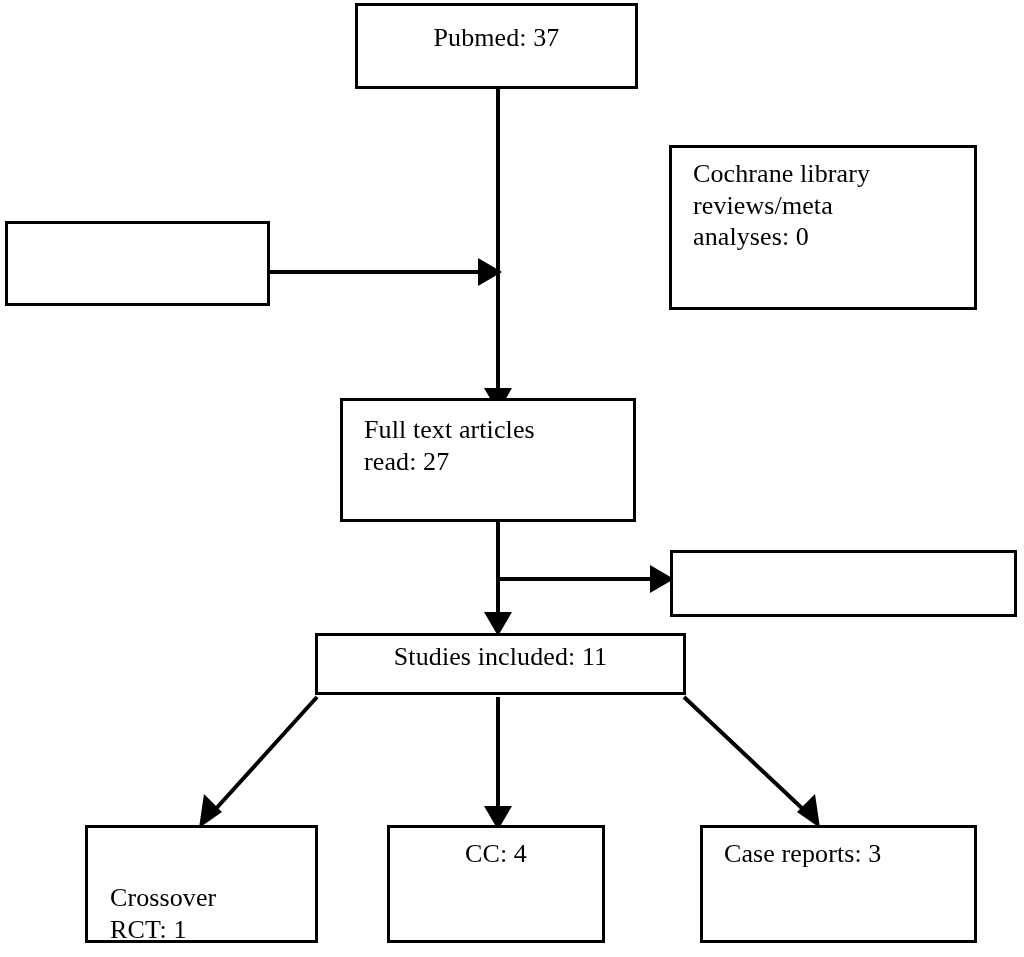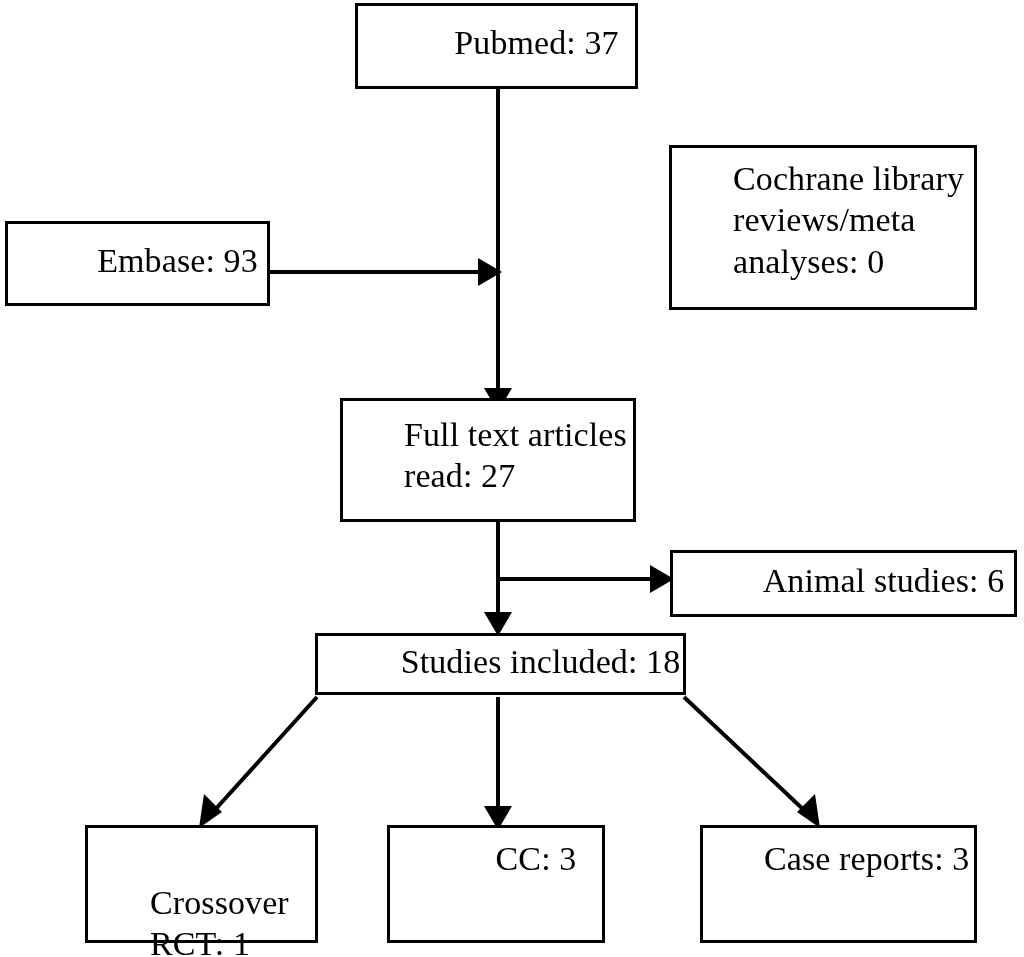--- a/index.html
+++ b/index.html
@@ -30,26 +30,25 @@
   }
   .node-box {
     position: absolute;
     box-sizing: border-box;
     border: 3px solid #000000;
     background: #ffffff;
   }
   .node-label {
     position: absolute;
     box-sizing: border-box;
-    font-size: 34px;
+    font-size: 26px;
     line-height: 1.22;
     color: #000000;
     white-space: pre-line;
     letter-spacing: 0.1px;
-    margin-left: 40px;
   }
   .label-left {
     text-align: left;
     font-family: Liberation Serif, serif;
   }
   .label-center {
     text-align: center;
   }
   .connector-line {
     stroke: #000000;
@@ -101,40 +100,38 @@
     <g>
       <path class="connector-line" d="M 684 697 L 806 812"></path>
       <polygon class="connector-head" points="820,828 797,812 815,794"></polygon>
     </g>
   </svg>
 
   <div class="node-box" style="left:355px; top:3px; width:283px; height:86px;"></div>
   <div class="node-label label-center" style="left:355px; top:22px; width:283px;">Pubmed: 37</div>
 
   <div class="node-box" style="left:5px; top:221px; width:265px; height:85px;"></div>
-  <div class="node-label label-center" style="left:5px; top:240px; width:265px;">Embase: 93</div>
 
   <div class="node-box" style="left:669px; top:145px; width:308px; height:165px;"></div>
   <div class="node-label label-left" style="left:693px; top:158px; width:290px;">Cochrane library
 reviews/meta
 analyses: 0</div>
 
   <div class="node-box" style="left:340px; top:398px; width:296px; height:124px;"></div>
   <div class="node-label label-left" style="left:364px; top:414px; width:280px;">Full text articles
 read: 27</div>
 
   <div class="node-box" style="left:670px; top:550px; width:347px; height:67px;"></div>
-  <div class="node-label label-center" style="left:670px; top:560px; width:347px;">Animal studies: 6</div>
 
   <div class="node-box" style="left:315px; top:633px; width:371px; height:62px;"></div>
-  <div class="node-label label-center" style="left:315px; top:641px; width:371px;">Studies included: 18</div>
+  <div class="node-label label-center" style="left:315px; top:641px; width:371px;">Studies included: 11</div>
 
   <div class="node-box" style="left:85px; top:825px; width:233px; height:118px;"></div>
   <div class="node-label label-left" style="left:110px; top:882px; width:215px;">Crossover
 RCT: 1</div>
 
   <div class="node-box" style="left:387px; top:825px; width:218px; height:118px;"></div>
-  <div class="node-label label-center" style="left:387px; top:838px; width:218px;">CC: 3</div>
+  <div class="node-label label-center" style="left:387px; top:838px; width:218px;">CC: 4</div>
 
   <div class="node-box" style="left:700px; top:825px; width:277px; height:118px;"></div>
   <div class="node-label label-left" style="left:724px; top:838px; width:260px;">Case reports: 3</div>
 
 </div>
 
 </body></html>

